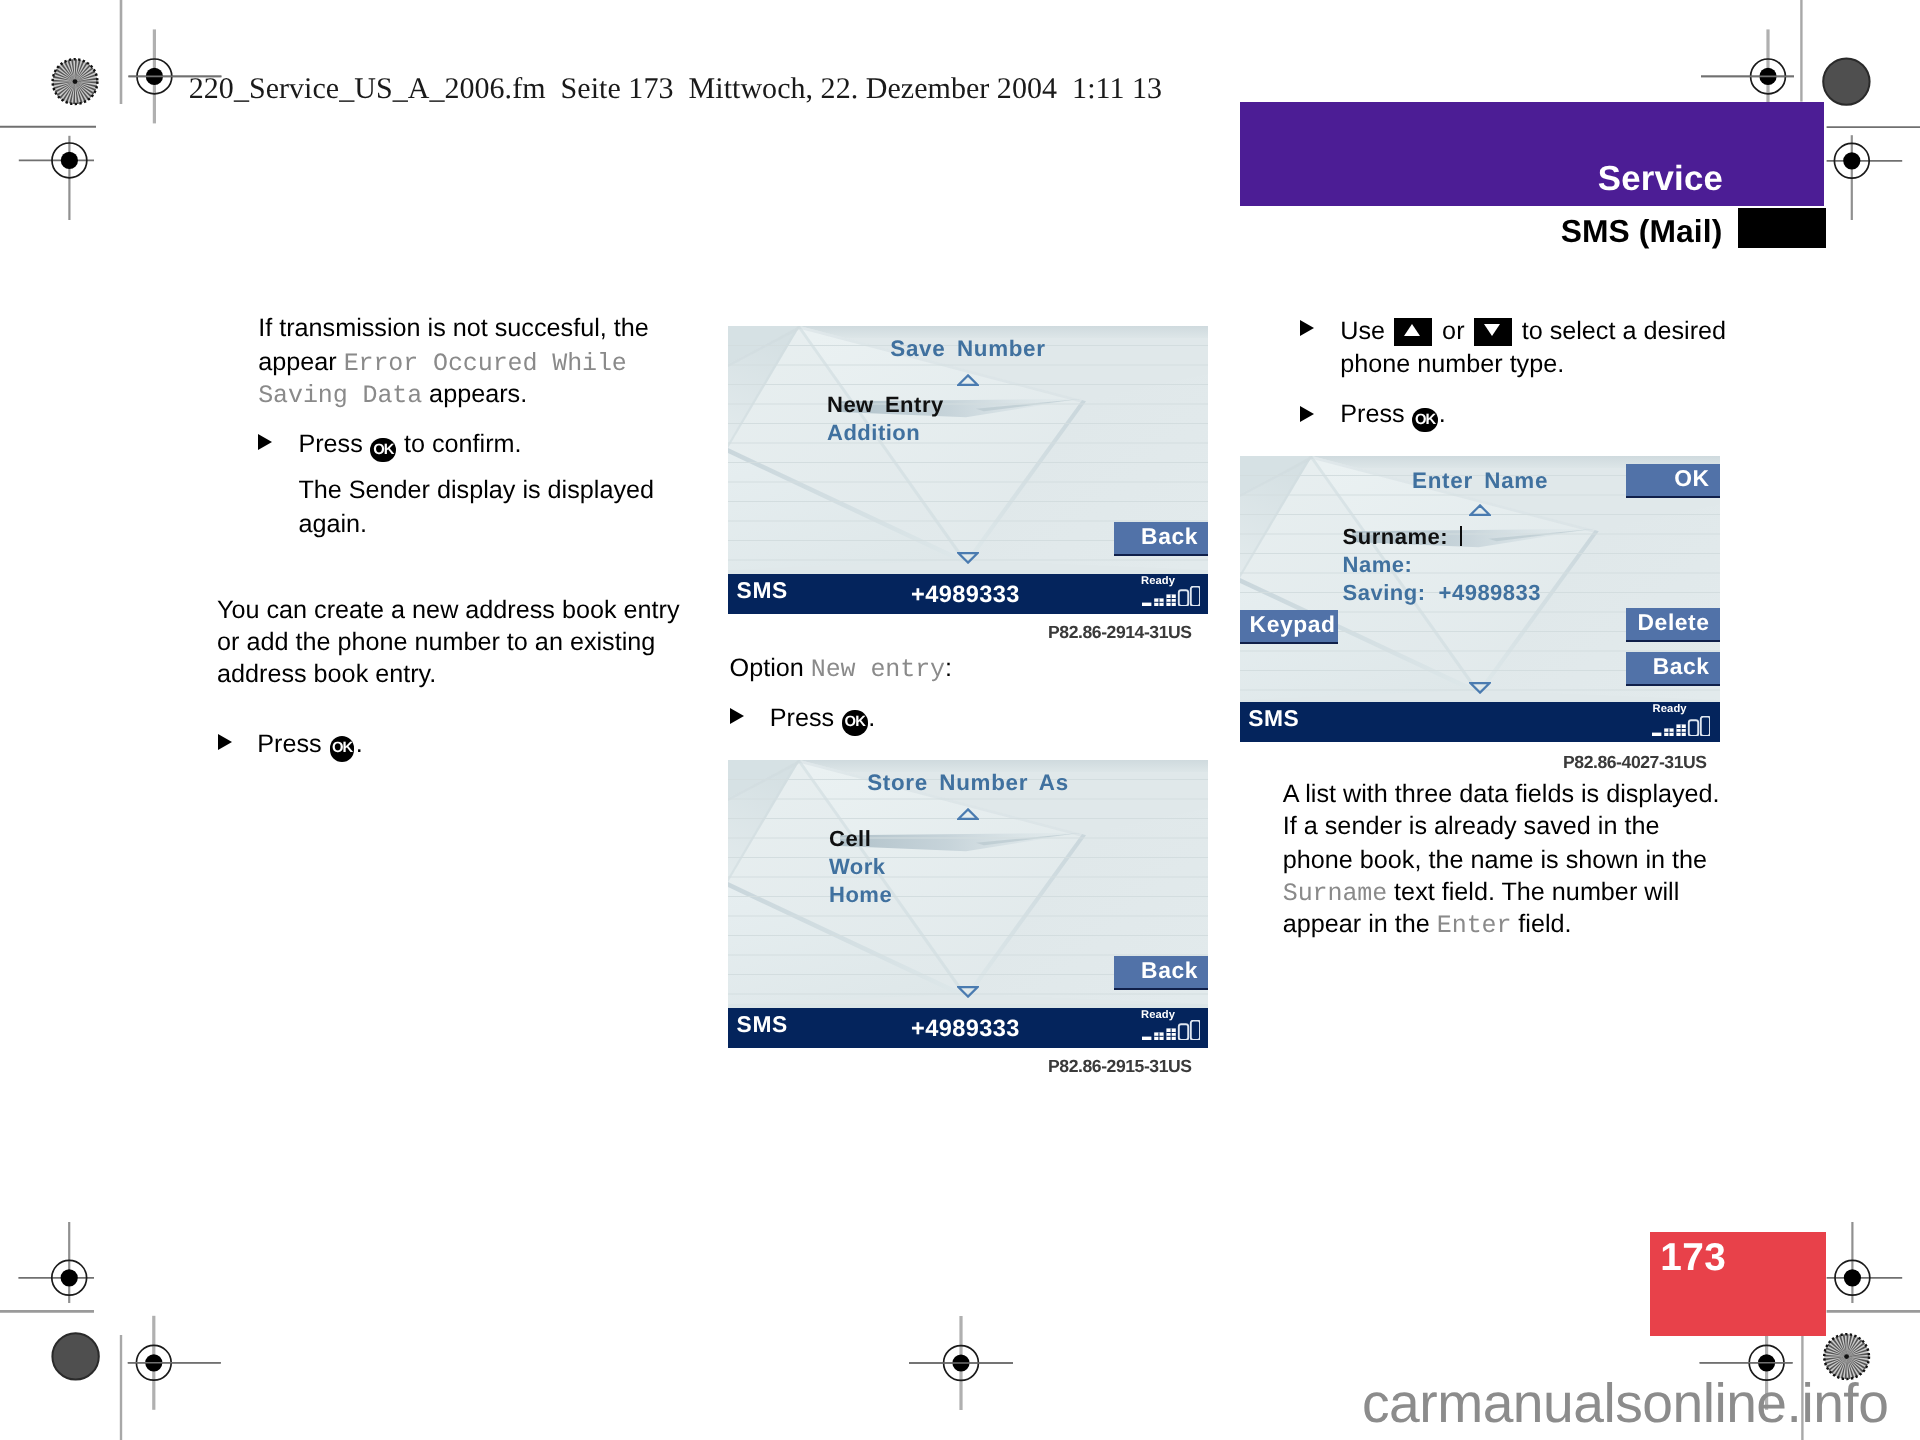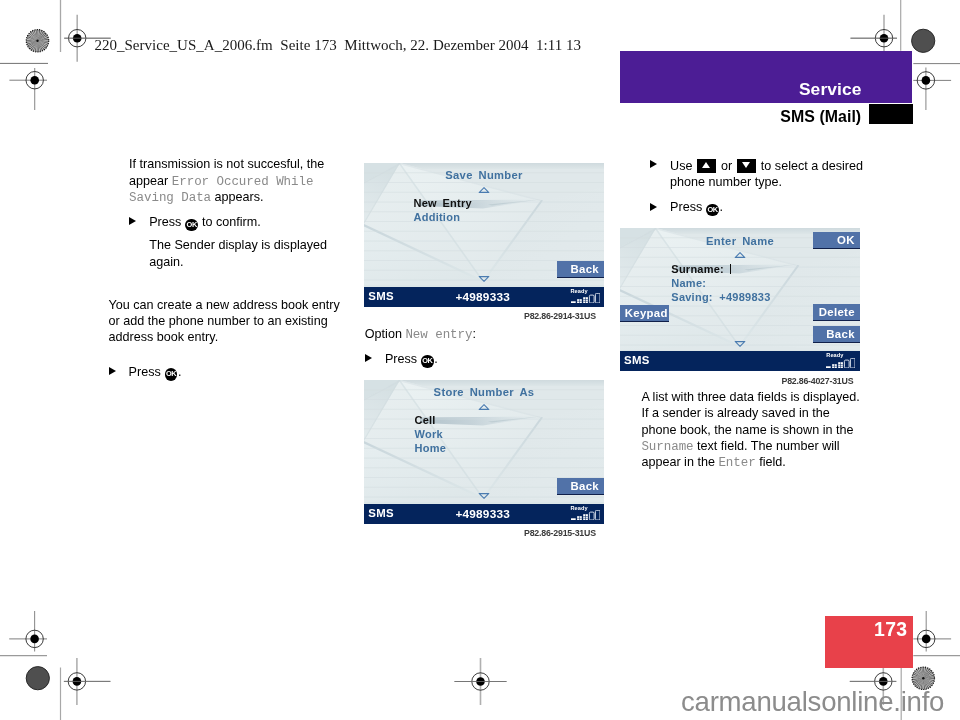--- a/index.html
+++ b/index.html
@@ -16,21 +16,21 @@
   
   #service-bar{position:absolute;left:620px;top:51px;width:292px;height:52px;background:#4c1d95;}
   #service-title{position:absolute;right:50.5px;top:30.1px;color:#fff;font-weight:bold;
                  font-size:17.4px;letter-spacing:0.1px;line-height:1;}
   #section-title{position:absolute;right:98.8px;top:109.3px;font-weight:bold;font-size:15.9px;
                  color:#000;letter-spacing:0.05px;line-height:1;}
   #section-block{position:absolute;left:868.5px;top:103.5px;width:44px;height:20.5px;background:#000;}
 
   
   #pagenum-box{position:absolute;left:824.5px;top:615.5px;width:88.5px;height:52.5px;background:#e8414a;}
-  #pagenum{position:absolute;left:5.6px;top:4.5px;color:#fff;font-weight:bold;font-size:19.4px;letter-spacing:0.25px;line-height:1;margin-left:44px;}
+  #pagenum{position:absolute;left:5.6px;top:4.5px;color:#fff;font-weight:bold;font-size:19.4px;letter-spacing:0.25px;line-height:1;}
 
   
   #watermark{position:absolute;left:681px;top:687.5px;color:#8c8c8c;font-size:27.6px;
              letter-spacing:-0.25px;white-space:nowrap;line-height:1;}
 
   
   .col{position:absolute;font-size:12.6px;line-height:16.25px;color:#000;}
   .col .p{line-height:16.25px;}
   #col1{left:108.5px;top:156.3px;width:235px;}
   #col1a{margin-left:20.6px;width:212px;}

